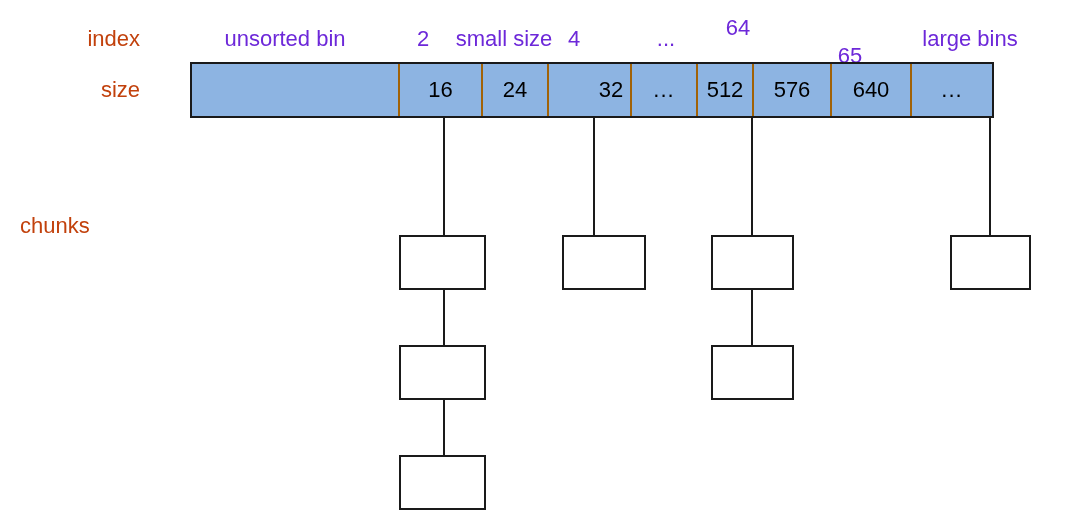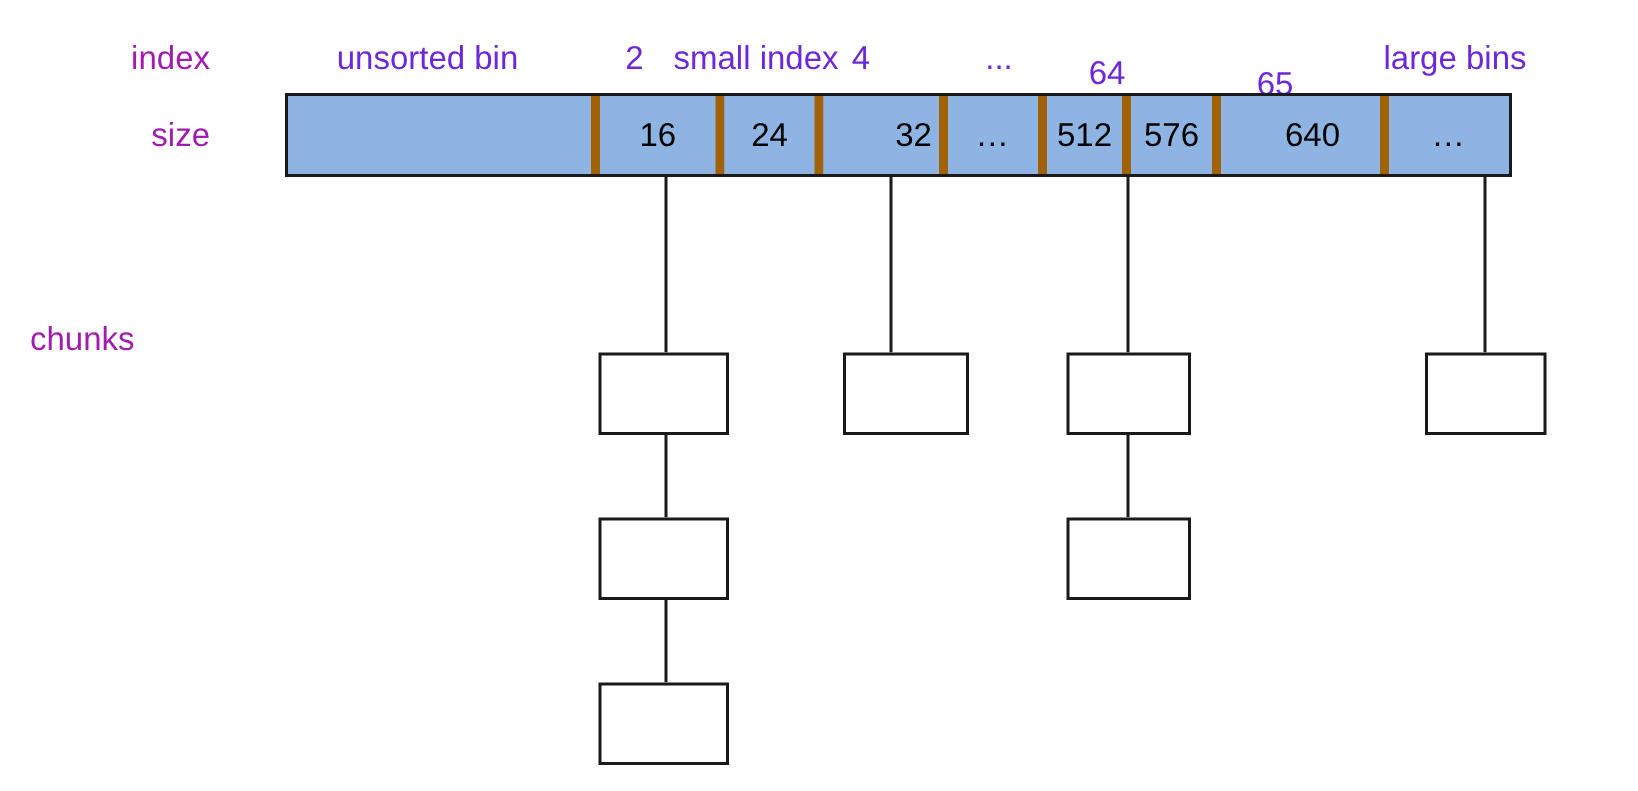--- a/index.html
+++ b/index.html
@@ -21,21 +21,21 @@
     left: 0; top: 0;
     width: 1092px;
     height: 527px;
   }
 
   
   .row-label {
     position: absolute;
     font-size: 22px;
     line-height: 26px;
-    color: #a21caf;
+    color: #c2410c;
     text-align: right;
     white-space: nowrap;
   }
   #label-index { left: 20px;  top: 26px;  width: 120px; }
   #label-size  { left: 20px;  top: 77px;  width: 120px; }
   #label-chunks{ left: 20px;  top: 213px; width: 120px; text-align: left; }
 
   
   .idx-note {
     position: absolute;
@@ -54,21 +54,21 @@
     height: 56px;
     display: flex;
     border: 2px solid #1a1a1a;
     box-sizing: border-box;
     background: #8db4e2;
   }
   .bin-cell {
     box-sizing: border-box;
     height: 100%;
     background: #8db4e2;
-    border-right: 6px solid #a16207;
+    border-right: 2px solid #a16207;
     display: flex;
     align-items: center;
     justify-content: center;
     font-size: 22px;
     line-height: 26px;
     color: #000;
     overflow: hidden;
   }
   .bin-cell:last-child { border-right: none; }
   .bin-cell.ellipsis { letter-spacing: 1px; }
@@ -93,37 +93,37 @@
 
   <div class="row-label" id="label-index">index</div>
 
   <div class="row-label" id="label-size">size</div>
 
   <div class="row-label" id="label-chunks">chunks</div>
 
   <div id="index-annotations">
       <div class="idx-note" style="left: 210px; top: 26px; width: 150px;">unsorted bin</div>
       <div class="idx-note" style="left: 405px; top: 26px; width: 36px;">2</div>
-      <div class="idx-note" style="left: 444px; top: 26px; width: 120px;">small index</div>
+      <div class="idx-note" style="left: 444px; top: 26px; width: 120px;">small size</div>
       <div class="idx-note" style="left: 556px; top: 26px; width: 36px;">4</div>
       <div class="idx-note" style="left: 648px; top: 26px; width: 36px;">...</div>
-      <div class="idx-note" style="left: 716px; top: 36px; width: 44px;">64</div>
+      <div class="idx-note" style="left: 716px; top: 15px; width: 44px;">64</div>
       <div class="idx-note" style="left: 828px; top: 26px; width: 44px; margin-top: 17px;">65</div>
       <div class="idx-note" style="left: 905px; top: 26px; width: 130px;">large bins</div>
     </div>
 
   <div id="bins-table">
       <div class="bin-cell" style="width: 208px;"></div>
       <div class="bin-cell" style="width: 83px;">16</div>
       <div class="bin-cell" style="width: 66px;">24</div>
       <div class="bin-cell" style="width: 83px; padding-left: 43px;">32</div>
       <div class="bin-cell ellipsis" style="width: 66px;">...</div>
       <div class="bin-cell" style="width: 56px;">512</div>
-      <div class="bin-cell" style="width: 60px; text-align: center;">576</div>
-      <div class="bin-cell" style="width: 96px; margin-left: 16px;">640</div>
+      <div class="bin-cell" style="width: 78px; text-align: center;">576</div>
+      <div class="bin-cell" style="width: 80px;">640</div>
       <div class="bin-cell ellipsis" style="width: 80px;">...</div>
     </div>
 
   <div id="chunk-layer">
       <div class="connector" style="left: 443px; top: 118px; height: 117px;"></div>
       <div class="chunk-box" style="left: 399px; top: 235px; width: 87px; height: 55px;"></div>
       <div class="connector" style="left: 443px; top: 290px; height: 55px;"></div>
       <div class="chunk-box" style="left: 399px; top: 345px; width: 87px; height: 55px;"></div>
       <div class="connector" style="left: 443px; top: 400px; height: 55px;"></div>
       <div class="chunk-box" style="left: 399px; top: 455px; width: 87px; height: 55px;"></div>

